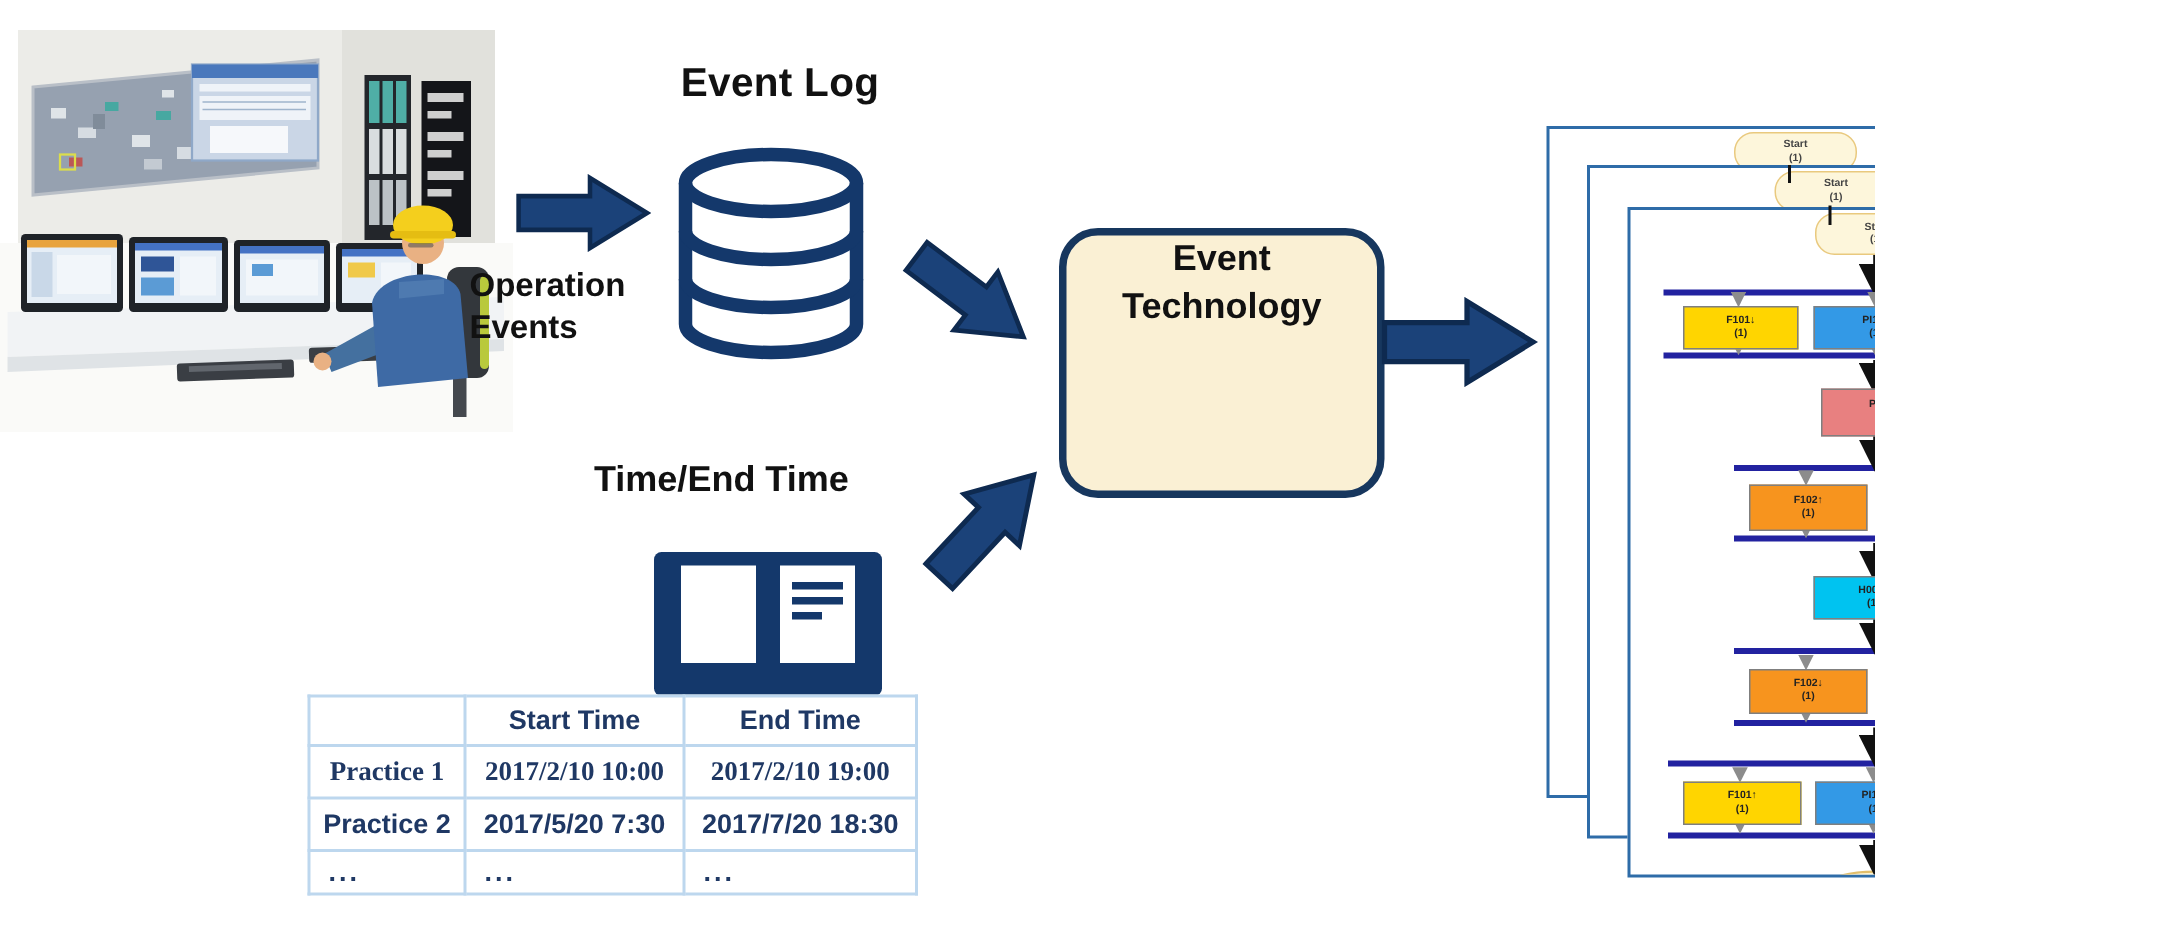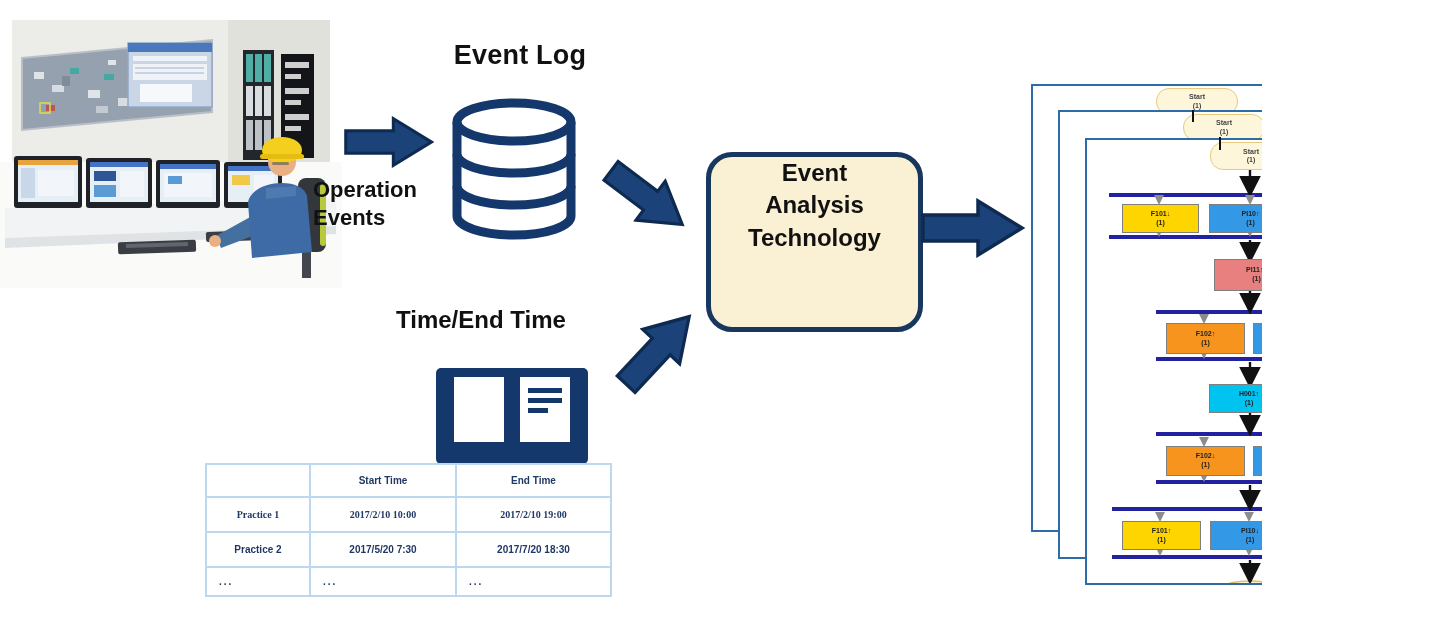--- a/index.html
+++ b/index.html
@@ -1,33 +1,32 @@
 <!DOCTYPE html>
 <html><head>
 <meta charset="utf-8">
 <style>
   html,body{margin:0;padding:0;background:#fff;}
   .canvas{
     position:relative;width:1250px;height:623px;background:#fff;overflow:hidden;
     font-family:"Liberation Sans","DejaVu Sans",sans-serif;
-    padding-left:12px;
   }
   .abs{position:absolute;}
   .big-title{font-weight:bold;color:#111;font-size:27px;text-align:center;letter-spacing:.2px;}
   .mid-label{font-weight:bold;color:#111;text-align:left;}
   
   .analysis-box{
     left:706px;top:152px;width:207px;height:170px;background:#FAF0D4;
     border:5px solid #17375E;border-radius:26px;display:flex;justify-content:center;
     text-align:center;font-weight:bold;font-size:24px;line-height:1.35;color:#111;
   }
   
   .se-table{border-collapse:collapse;table-layout:fixed;background:#fff;}
   .se-table td,.se-table th{
-    border:2px solid #BDD7EE;color:#1F3864;font-weight:bold;font-size:10px;
+    border:2px solid #BDD7EE;color:#1F3864;font-weight:bold;font-size:18px;
     text-align:center;vertical-align:middle;padding:0;
   }
   .se-table .dots{text-align:left;padding-left:12px;letter-spacing:2px;}
   
   .flow-page{position:absolute;background:#fff;border:2px solid #2E6CA8;}
   .start-pill{
     position:absolute;left:123px;top:2px;width:80px;height:25px;border-radius:13px;
     background:#FDF6DB;border:1.5px solid #E9C97E;display:flex;flex-direction:column;
     align-items:center;justify-content:center;font-size:7px;line-height:1.2;color:#444;font-weight:600;
   }
@@ -202,21 +201,20 @@
       <td class="dots">...</td>
       <td class="dots">...</td>
       <td class="dots">...</td>
     </tr>
   </tbody>
     </table>
 
   <div class="abs analysis-box">
     <div>
       <div>Event</div>
-      <div>Analysis</div>
       <div>Technology</div>
     </div>
   </div>
 
   <svg class="abs" style="left:919px;top:198px;" width="108" height="60" viewBox="0 0 104 60">
     <polygon points="2,17 57,17 57,3 101,30 57,57 57,43 2,43" fill="#1B4279" stroke="#0E2A50" stroke-width="3.5" stroke-linejoin="miter"></polygon>
   </svg>
 
 
   <div class="flow-page" style="left:1031px;top:84px;width:326px;height:444px;">

